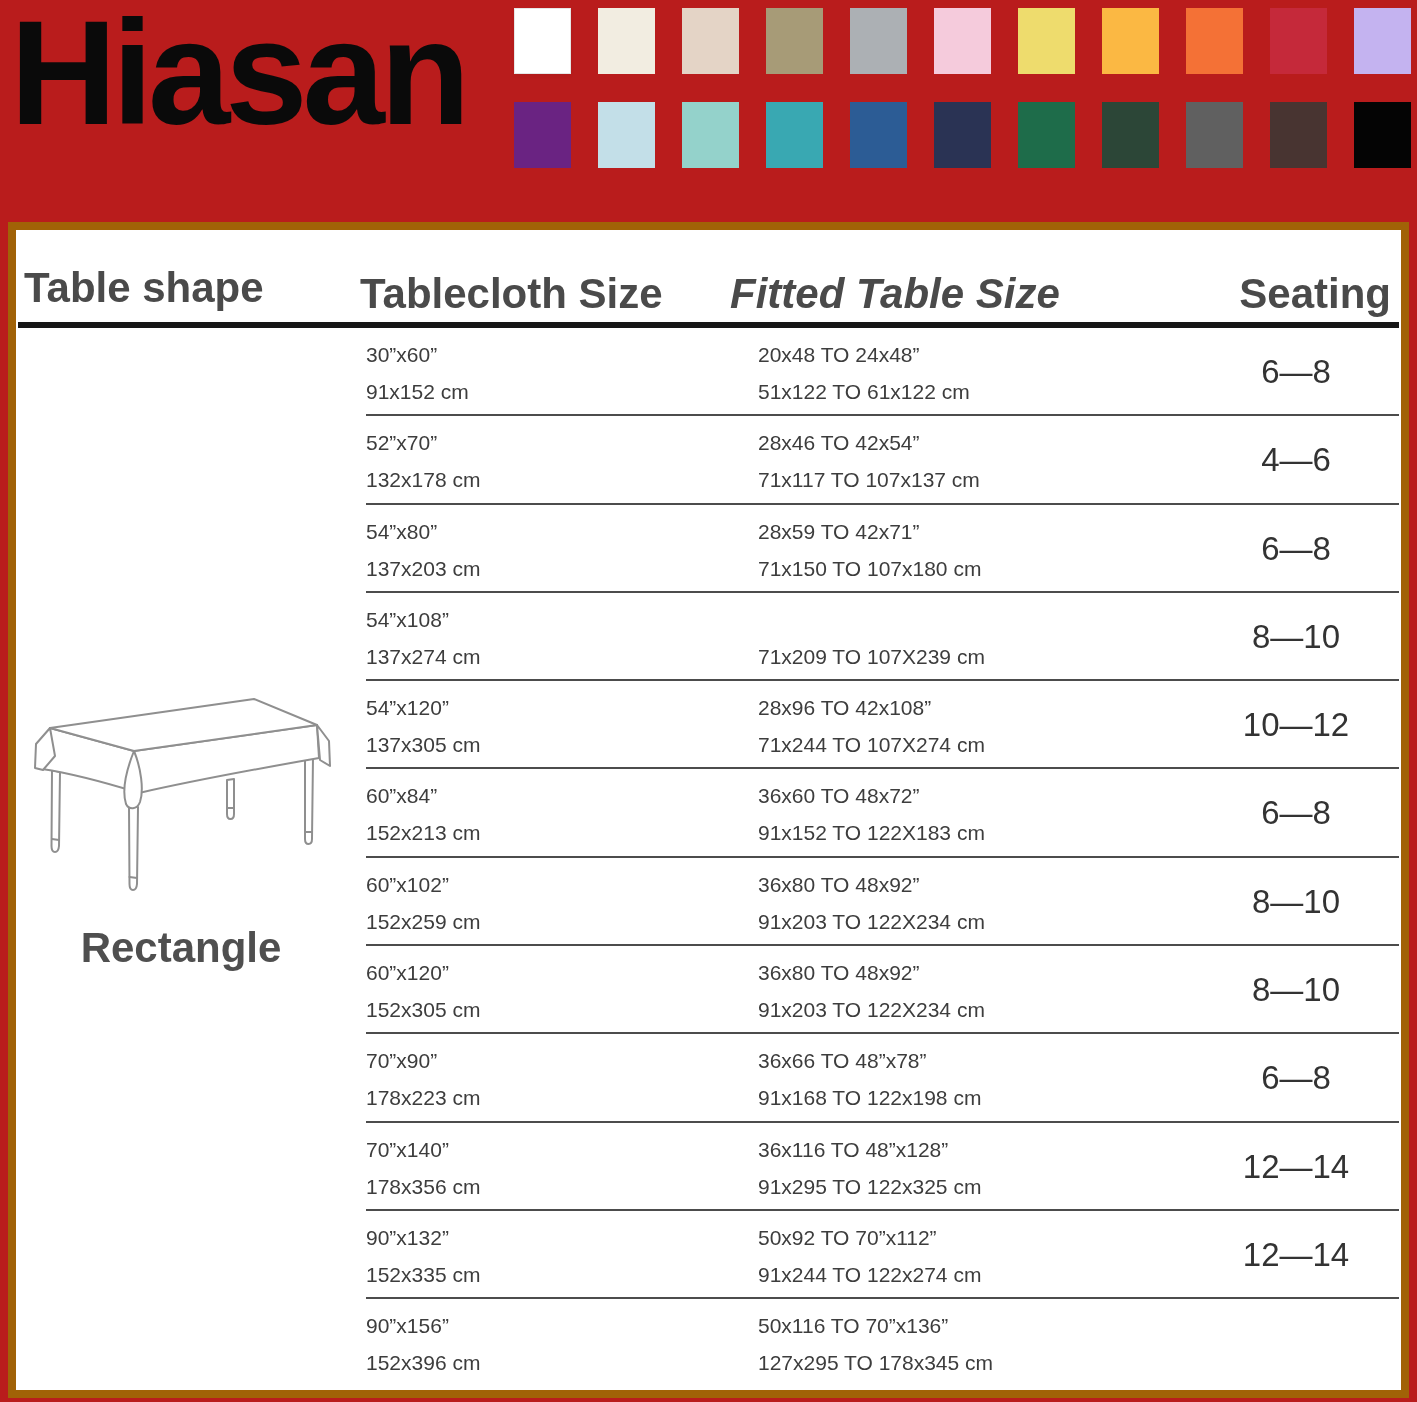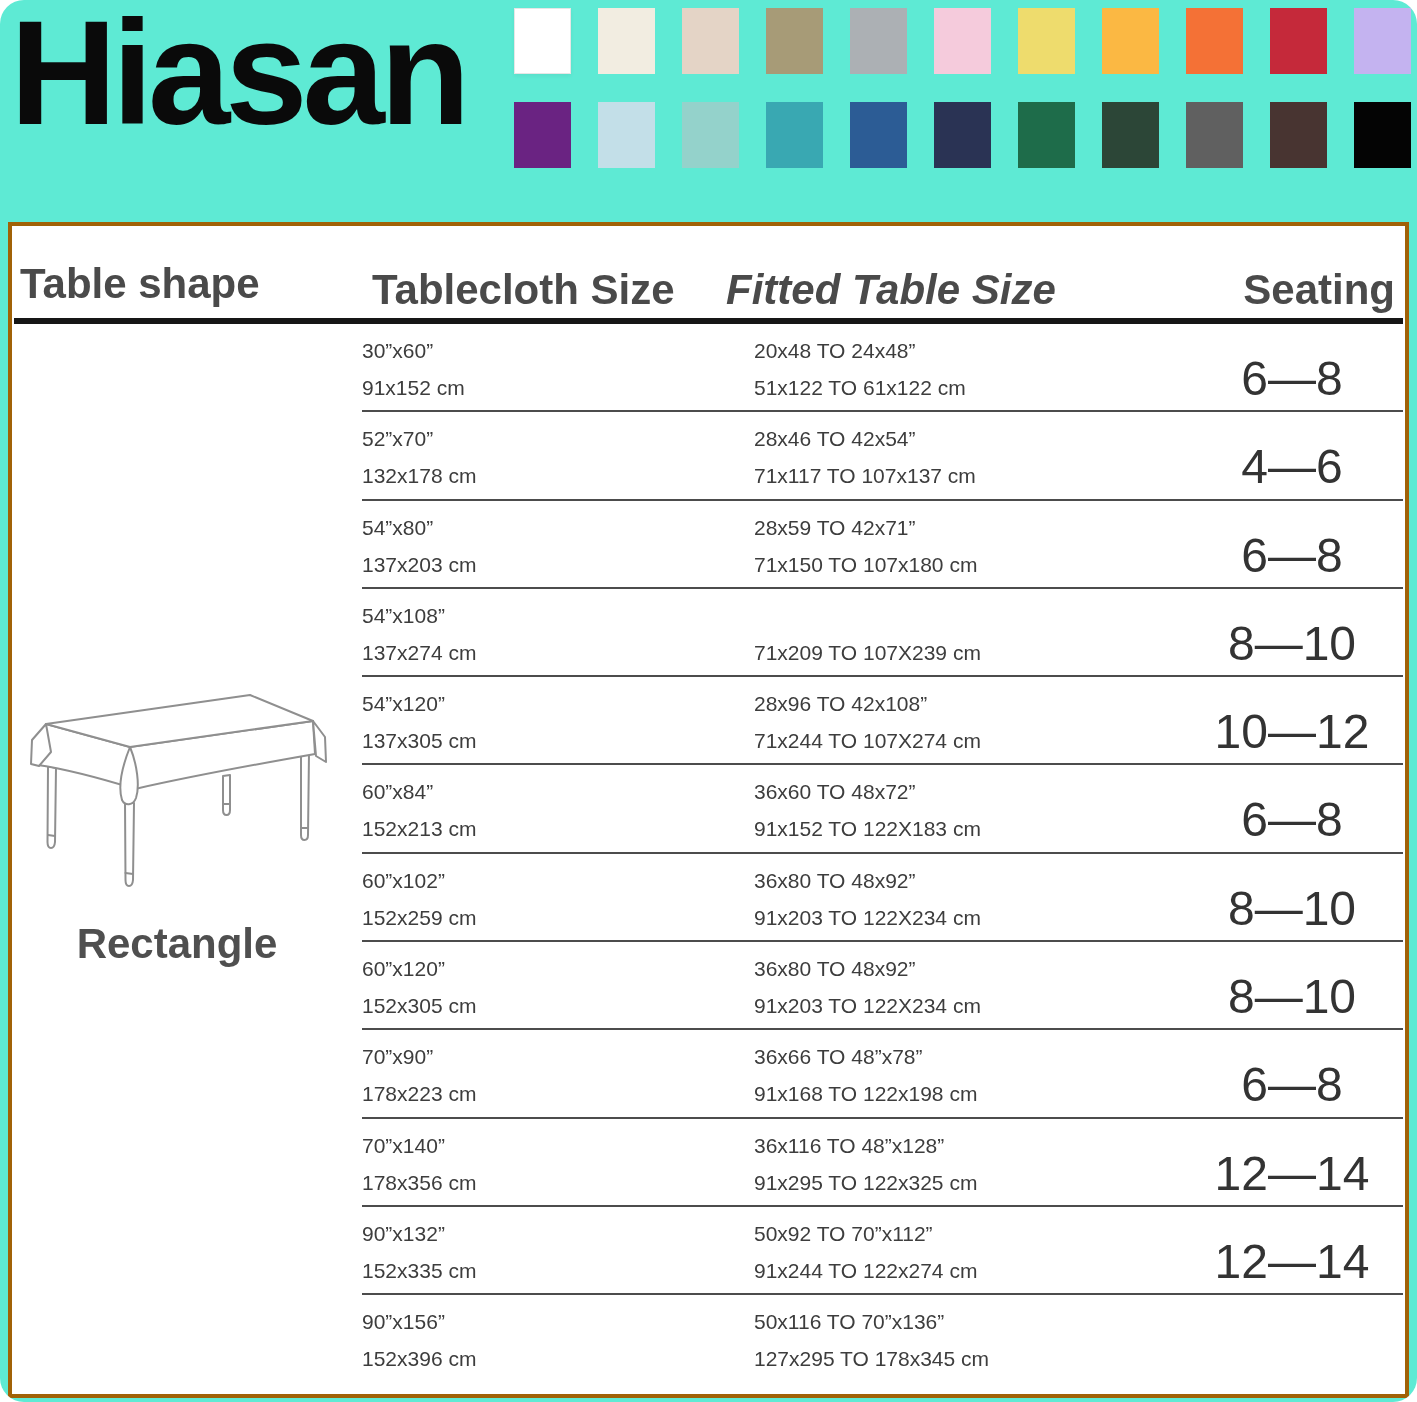--- a/index.html
+++ b/index.html
@@ -1,48 +1,48 @@
 <!DOCTYPE html>
 <html><head>
 <meta charset="utf-8">
 <style>
   html,body{margin:0;padding:0;background:#fff;}
-  .page{position:relative;width:1417px;height:1402px;background:#5eead4;overflow:hidden;
-        font-family:"Liberation Sans", sans-serif;border-radius:24px;}
+  .page{position:relative;width:1417px;height:1402px;background:#b91c1c;overflow:hidden;
+        font-family:"Liberation Sans", sans-serif;}
   
   .logo{position:absolute;left:10px;top:-12px;font-size:148px;font-weight:bold;
         letter-spacing:-5px;color:#0a0a0a;}
   
   .swatches{position:absolute;left:514px;top:8px;width:897px;
             display:grid;grid-template-columns:repeat(11,57px);grid-auto-rows:66px;
             column-gap:27px;row-gap:28px;}
   .swatch{width:57px;height:66px;}
   .swatch.bordered{box-sizing:border-box;border:1px solid #e6e6e6;box-shadow:0 2px 4px rgba(0,0,0,.05);}
   
   .chart{position:absolute;left:8px;top:222px;width:1401px;height:1176px;
-         box-sizing:border-box;border:4px solid #a16207;background:#fff;}
+         box-sizing:border-box;border:8px solid #a16207;background:#fff;}
   .chart-inner{position:relative;width:100%;height:100%;}
   .hdr{position:absolute;top:40px;font-size:42px;font-weight:bold;color:#4a4a4a;white-space:nowrap;}
   .hdr-shape{left:8px;top:34px;}
-  .hdr-tablecloth{left:360px;text-align:right;}
+  .hdr-tablecloth{left:344px;text-align:right;}
   .hdr-fitted{left:714px;font-style:italic;}
   .hdr-seating{right:10px;}
   .hdr-rule{position:absolute;left:2px;right:2px;top:92px;height:6px;background:#161616;}
   
   .rows{position:absolute;left:0;right:0;top:98px;}
   .row{position:relative;height:88.3px;}
   .row:not(:last-child)::after{content:"";position:absolute;left:350px;right:2px;bottom:0;
        height:2px;background:#4c4c4c;}
   .cell{position:absolute;font-size:21px;color:#3d3d3d;white-space:nowrap;line-height:36px;}
   .cell .l1{position:absolute;left:0;top:0;}
   .cell .l2{position:absolute;left:0;top:37px;}
   .cell-tablecloth{left:350px;top:9px;width:360px;height:78px;}
   .cell-fitted{left:714px;top:9px;width:470px;height:78px;margin-left:28px;}
-  .cell-seating{position:absolute;left:1180px;top:11px;width:200px;height:88px;
-                font-size:48px;color:#333;text-align:center;line-height:88px;white-space:nowrap;}
+  .cell-seating{position:absolute;left:1180px;top:0;width:200px;height:88px;
+                font-size:33px;color:#333;text-align:center;line-height:88px;white-space:nowrap;}
   
   .shape-illustration{position:absolute;left:6px;top:466px;width:330px;height:210px;}
   .shape-label{position:absolute;left:0;top:694px;width:330px;text-align:center;
                font-size:42px;font-weight:bold;color:#4f4f4f;}
 </style>
 </head>
 <body>
 
 <div class="page">
 

